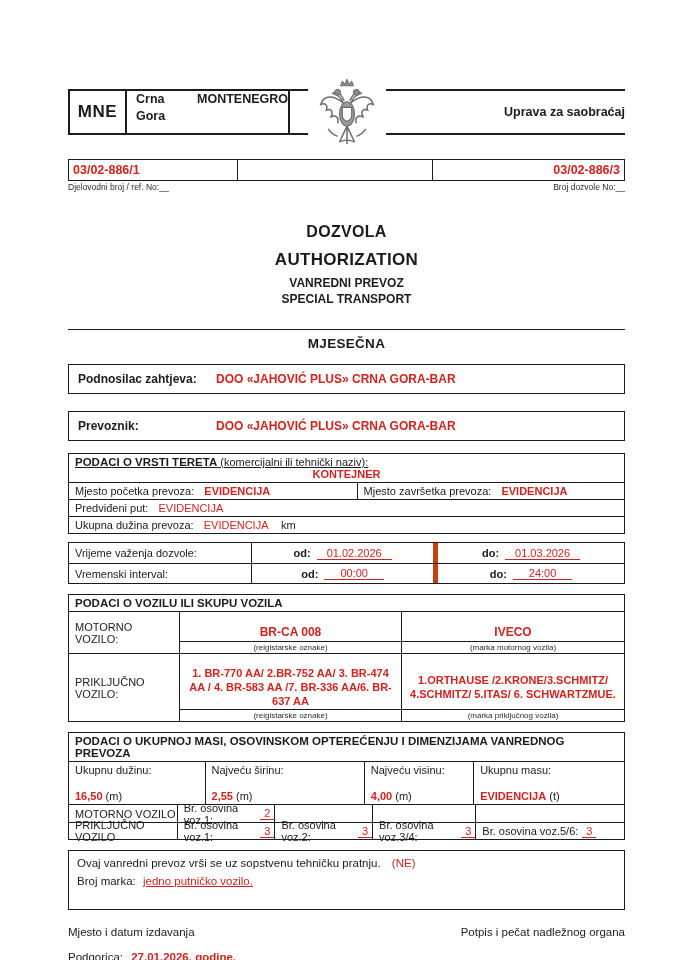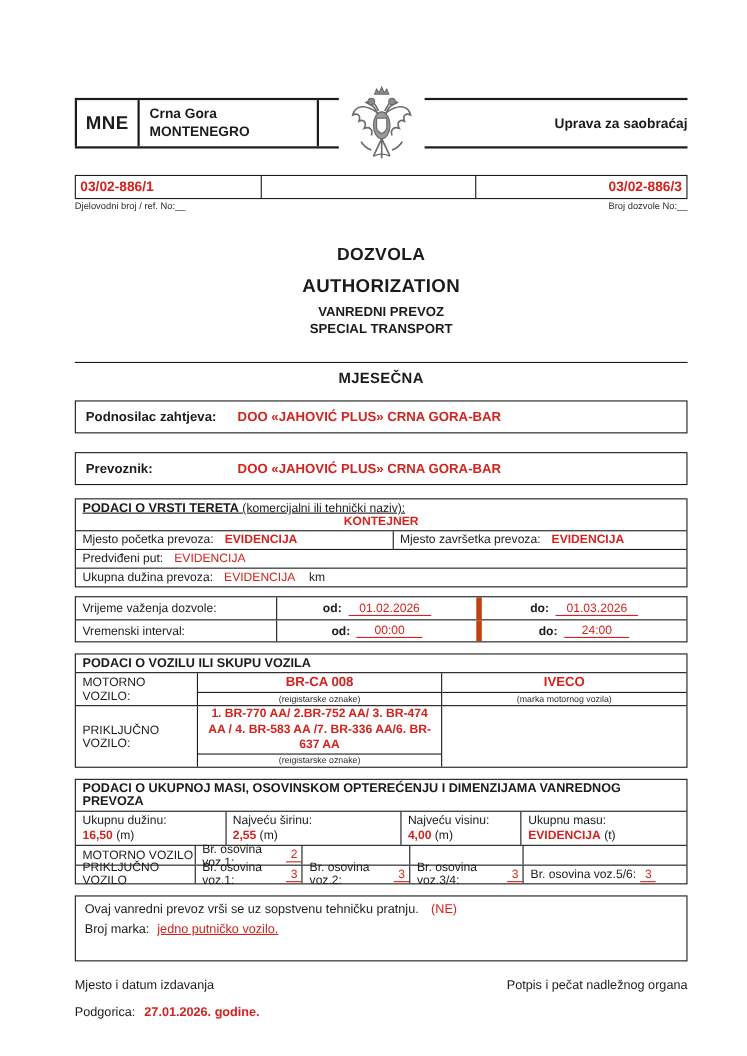--- a/index.html
+++ b/index.html
@@ -20,21 +20,21 @@
     border-top:2px solid #1b1b1b; border-bottom:2px solid #1b1b1b;
     display:flex; align-items:stretch;
   }
   .mne-box { display:flex; width:222px; border-left:2px solid #1b1b1b; border-right:2px solid #1b1b1b; }
   .mne-cell {
     width:57px; border-right:2px solid #1b1b1b;
     display:flex; align-items:center; justify-content:center;
     font-weight:bold; font-size:17px; letter-spacing:.5px;
   }
   .country-cell {
-    flex:1; display:flex; flex-direction:column; justify-content:center;
+    flex:1; display:flex; flex-direction:row; justify-content:center;
     padding-left:9px; font-weight:bold; font-size:12.5px; line-height:1.35;
   }
   .eagle-wrap {
     position:absolute; left:50%; top:50%; transform:translate(-50%,-50%);
     background:#ffffff; padding:0 9px; z-index:2; line-height:0;
   }
   .authority { margin-left:auto; align-self:center; font-weight:bold; font-size:12.5px; }
 
   
   .ref-table {
@@ -94,30 +94,30 @@
   
   .veh-box { margin-top:10px; border:1.5px solid #1b1b1b; font-size:11px; }
   .veh-head { font-weight:bold; font-size:11.5px; padding:2px 6px; border-bottom:1px solid #1b1b1b; }
   .veh-row { display:flex; align-items:stretch; }
   .veh-row + .veh-row { border-top:1px solid #1b1b1b; }
   .veh-label { width:20%; border-right:1px solid #1b1b1b; display:flex; align-items:center; padding:2px 6px; }
   .veh-col { width:40%; display:flex; flex-direction:column; }
   .veh-col.mid { border-right:1px solid #1b1b1b; }
   .veh-val {
     flex:1; display:flex; align-items:center; justify-content:center;
-    color:#d2231e; font-weight:bold; text-align:center; padding:1px 3px; line-height:1.25;
+    color:#d2231e; font-weight:bold; text-align:center; padding:1px 3px; line-height:1.25;margin-top:12px;
   }
   .veh-cap { border-top:1px solid #1b1b1b; text-align:center; font-size:8px; color:#2b2b2b; padding:1px 0; }
 
   
   .dim-box { margin-top:10px; border:1.5px solid #1b1b1b; font-size:11px; }
   .dim-head { font-weight:bold; font-size:11.5px; padding:2px 6px; border-bottom:1px solid #1b1b1b; }
   .dim-row { display:flex; border-bottom:1px solid #1b1b1b; }
   .dim-col { padding:2px 6px; }
-  .dim-col .dv { margin-top:2px; }
+  .dim-col .dv { margin-top:14px; }
   .dim-col.d1 { width:24.6%; border-right:1px solid #1b1b1b; }
   .dim-col.d2 { width:28.7%; border-right:1px solid #1b1b1b; }
   .dim-col.d3 { width:19.7%; border-right:1px solid #1b1b1b; }
   .dim-col.d4 { flex:1; }
   .axle-row { display:flex; height:17px; align-items:stretch; }
   .axle-row + .axle-row { border-top:1px solid #1b1b1b; }
   .axle-cell { display:flex; align-items:center; padding-left:6px; }
   .axle-cell.lab { width:19.6%; border-right:1px solid #1b1b1b; }
   .axle-cell.a1 { width:17.6%; border-right:1px solid #1b1b1b; }
   .axle-cell.a2 { width:17.6%; border-right:1px solid #1b1b1b; }
@@ -268,20 +268,24 @@
         <div class="veh-val" style="font-size:12px">IVECO</div>
         <div class="veh-cap">(marka motornog vozila)</div>
       </div>
     </div>
     <div class="veh-row">
       <div class="veh-label">PRIKLJUČNO VOZILO:</div>
       <div class="veh-col mid">
         <div class="veh-val">1. BR-770 AA/ 2.BR-752 AA/ 3. BR-474 AA / 4. BR-583 AA /7. BR-336 AA/6. BR-637 AA</div>
         <div class="veh-cap">(reigistarske oznake)</div>
       </div>
+      <div class="veh-col">
+        <div class="veh-val">1.ORTHAUSE /2.KRONE/3.SCHMITZ/ 4.SCHMITZ/ 5.ITAS/ 6. SCHWARTZMUE.</div>
+        <div class="veh-cap">(marka priključnog vozila)</div>
+      </div>
     </div>
   </div>
 
   <div class="dim-box">
     <div class="dim-head">PODACI O UKUPNOJ MASI, OSOVINSKOM  OPTEREĆENJU I  DIMENZIJAMA VANREDNOG PREVOZA</div>
     <div class="dim-row">
       <div class="dim-col d1">
         <div>Ukupnu dužinu:</div>
         <div class="dv"><span class="rbold">16,50</span> <span>(m)</span></div>
       </div>

